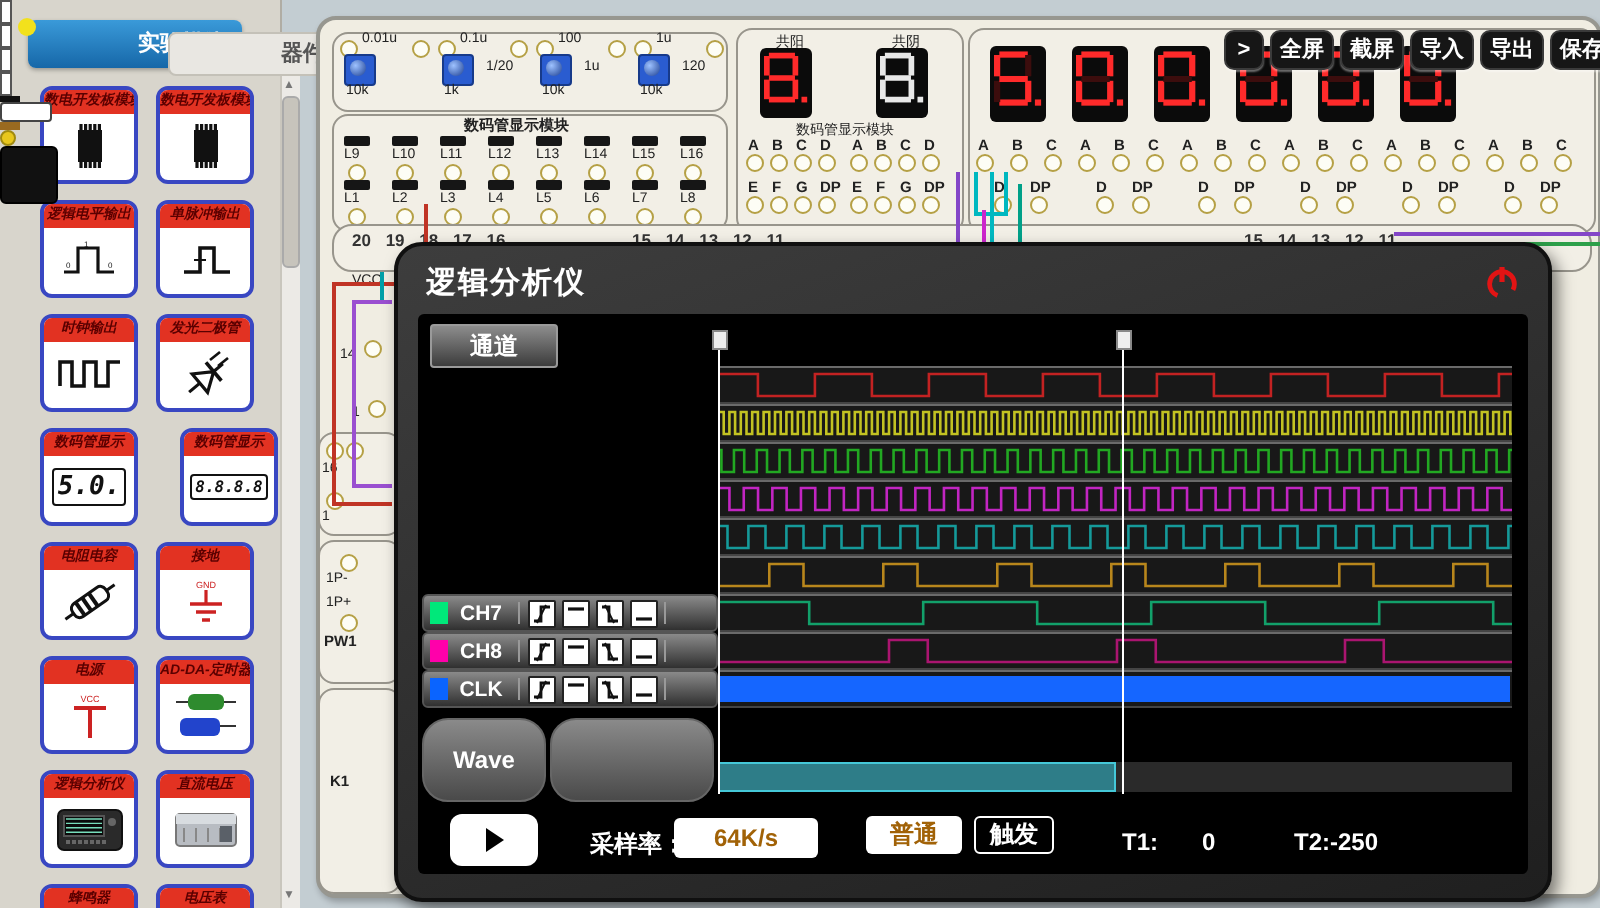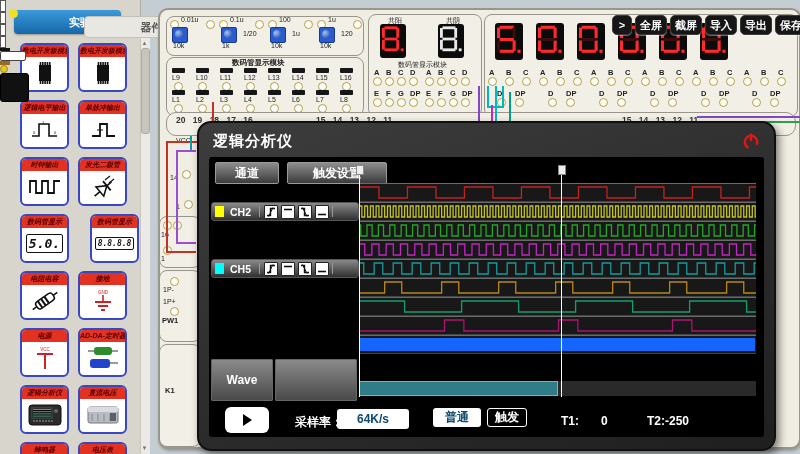--- a/index.html
+++ b/index.html
@@ -52,23 +52,23 @@
           background:linear-gradient(#8a8a8a,#303030);border:1px solid #555;display:flex;align-items:center;}
   .ch-swatch{width:9px;height:11px;margin-left:3px;}
   .ch-name{color:#fff;font-size:10.5px;font-weight:bold;width:33px;text-align:center;}
   .ch-div{width:1px;height:11px;background:#999;margin:0 2px;}
   .ch-btn{width:12px;height:12px;background:#fff;border:1px solid #222;border-radius:1px;margin:0 1.5px;
           display:flex;align-items:center;justify-content:center;cursor:pointer;}
   .w-row{position:absolute;left:150px;width:397px;height:17px;background:#181818;
          border-top:1px solid #6a6a6a;border-bottom:1px solid #444;}
   .cursor{position:absolute;width:1px;background:#fff;z-index:5;}
   .cflag{position:absolute;width:6px;height:8px;background:#eee;border:1px solid #888;z-index:6;}
-  .gray-cell{position:absolute;background:linear-gradient(#8a8a8a,#4a4a4a);border:1px solid #666;border-radius:1px;}
+  .gray-cell{position:absolute;background:linear-gradient(#8a8a8a,#4a4a4a);border:1px solid #666;border-radius:13px;}
   #wave-lbl{color:#fff;font-size:12px;font-weight:bold;}
-  .white-btn{position:absolute;background:#fff;color:#0c4a6e;font-size:12px;font-weight:bold;
+  .white-btn{position:absolute;background:#fff;color:#a16207;font-size:12px;font-weight:bold;
              text-align:center;border-radius:3px;cursor:pointer;}
   .ctrl-lbl{position:absolute;color:#fff;font-size:12px;font-weight:bold;white-space:nowrap;}
   #wires{left:0;top:0;width:800px;height:454px;z-index:5;pointer-events:none;}
 </style>
 </head>
 <body>
 
 <div id="sidebar" class="abs">
   <div id="tab-exp" class="abs tab">实验模块</div>
   <div id="tab-lib" class="abs tab">器件库</div>
@@ -583,24 +583,23 @@
   </div>
 
 <div id="analyzer" class="abs">
   <div id="a-title" class="abs">逻辑分析仪</div>
   <svg class="abs" style="right:14px;top:9px;" width="18" height="18" viewBox="0 0 18 18">
     <circle cx="9" cy="10" r="6.2" fill="none" stroke="#e21414" stroke-width="2.4" stroke-dasharray="30 9" stroke-dashoffset="-12"></circle>
     <line x1="9" y1="1.5" x2="9" y2="9" stroke="#e21414" stroke-width="2.6"></line>
   </svg>
   <div id="a-screen" class="abs">
       <div class="a-tab" style="left: 6px; width: 62px;">通道</div>
-      <div class="a-tab" style="left: 78px; width: 98px;">触发设置</div>
-      <div class="ch-row" style="top: 45px;">
-        <div class="ch-swatch" style="background: rgb(255, 255, 0);"></div>
-        <div class="ch-name">CH2</div>
+      <div class="ch-row" style="top: 140px;">
+        <div class="ch-swatch" style="background: rgb(0, 232, 122);"></div>
+        <div class="ch-name">CH7</div>
         <div class="ch-div"></div>
         <div class="ch-btn">
           <svg width="10" height="10" viewBox="0 0 10 10">
             <path d="M1,8.5 H4.5 V1.5 H9" fill="none" stroke="#111" stroke-width="1.4"></path>
             <line x1="2.5" y1="9.5" x2="7" y2="0.5" stroke="#111" stroke-width="1"></line>
           </svg>
         </div>
         <div class="ch-btn">
           <svg width="10" height="10" viewBox="0 0 10 10">
             <line x1="1" y1="2.5" x2="9" y2="2.5" stroke="#111" stroke-width="1.6"></line>
@@ -612,23 +611,51 @@
             <line x1="2.5" y1="0.5" x2="7" y2="9.5" stroke="#111" stroke-width="1"></line>
           </svg>
         </div>
         <div class="ch-btn">
           <svg width="10" height="10" viewBox="0 0 10 10">
             <line x1="1" y1="7.5" x2="9" y2="7.5" stroke="#111" stroke-width="1.6"></line>
           </svg>
         </div>
         <div class="ch-div"></div>
       </div>
-      <div class="ch-row" style="top: 102px;">
-        <div class="ch-swatch" style="background: rgb(0, 255, 255);"></div>
-        <div class="ch-name">CH5</div>
+      <div class="ch-row" style="top: 159px;">
+        <div class="ch-swatch" style="background: rgb(255, 0, 170);"></div>
+        <div class="ch-name">CH8</div>
+        <div class="ch-div"></div>
+        <div class="ch-btn">
+          <svg width="10" height="10" viewBox="0 0 10 10">
+            <path d="M1,8.5 H4.5 V1.5 H9" fill="none" stroke="#111" stroke-width="1.4"></path>
+            <line x1="2.5" y1="9.5" x2="7" y2="0.5" stroke="#111" stroke-width="1"></line>
+          </svg>
+        </div>
+        <div class="ch-btn">
+          <svg width="10" height="10" viewBox="0 0 10 10">
+            <line x1="1" y1="2.5" x2="9" y2="2.5" stroke="#111" stroke-width="1.6"></line>
+          </svg>
+        </div>
+        <div class="ch-btn">
+          <svg width="10" height="10" viewBox="0 0 10 10">
+            <path d="M1,1.5 H4.5 V8.5 H9" fill="none" stroke="#111" stroke-width="1.4"></path>
+            <line x1="2.5" y1="0.5" x2="7" y2="9.5" stroke="#111" stroke-width="1"></line>
+          </svg>
+        </div>
+        <div class="ch-btn">
+          <svg width="10" height="10" viewBox="0 0 10 10">
+            <line x1="1" y1="7.5" x2="9" y2="7.5" stroke="#111" stroke-width="1.6"></line>
+          </svg>
+        </div>
+        <div class="ch-div"></div>
+      </div>
+      <div class="ch-row" style="top: 178px;">
+        <div class="ch-swatch" style="background: rgb(10, 100, 255);"></div>
+        <div class="ch-name">CLK</div>
         <div class="ch-div"></div>
         <div class="ch-btn">
           <svg width="10" height="10" viewBox="0 0 10 10">
             <path d="M1,8.5 H4.5 V1.5 H9" fill="none" stroke="#111" stroke-width="1.4"></path>
             <line x1="2.5" y1="9.5" x2="7" y2="0.5" stroke="#111" stroke-width="1"></line>
           </svg>
         </div>
         <div class="ch-btn">
           <svg width="10" height="10" viewBox="0 0 10 10">
             <line x1="1" y1="2.5" x2="9" y2="2.5" stroke="#111" stroke-width="1.6"></line>

